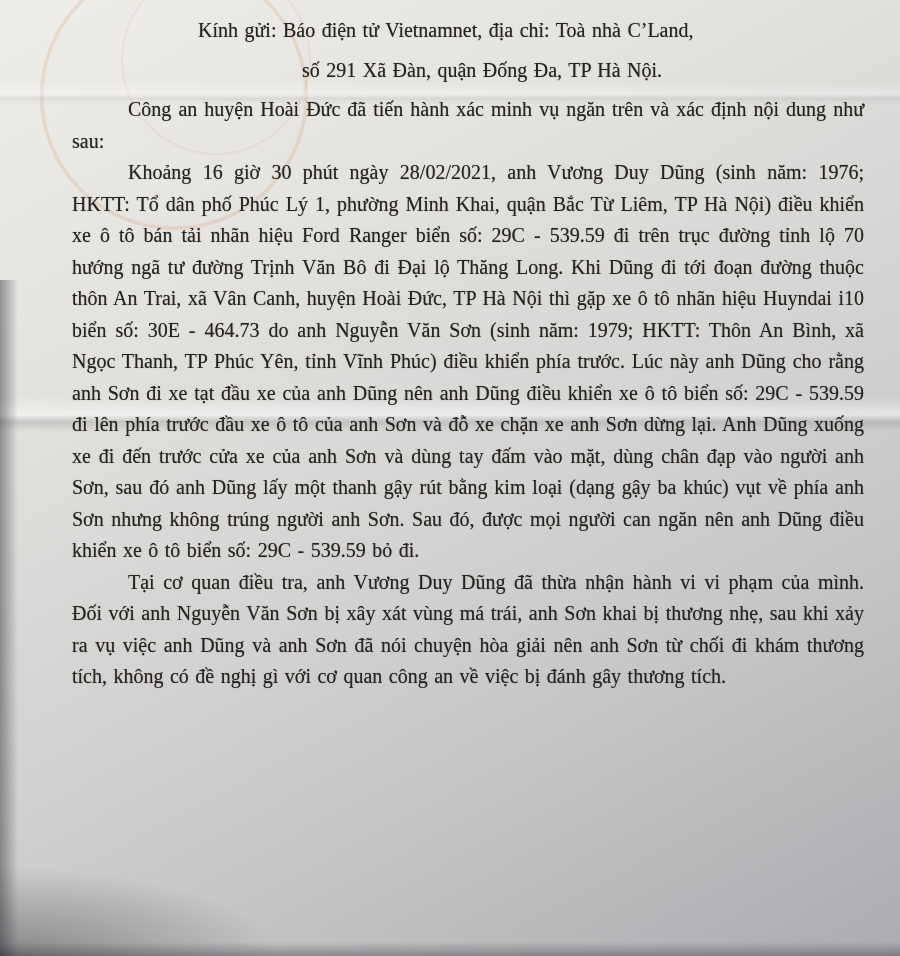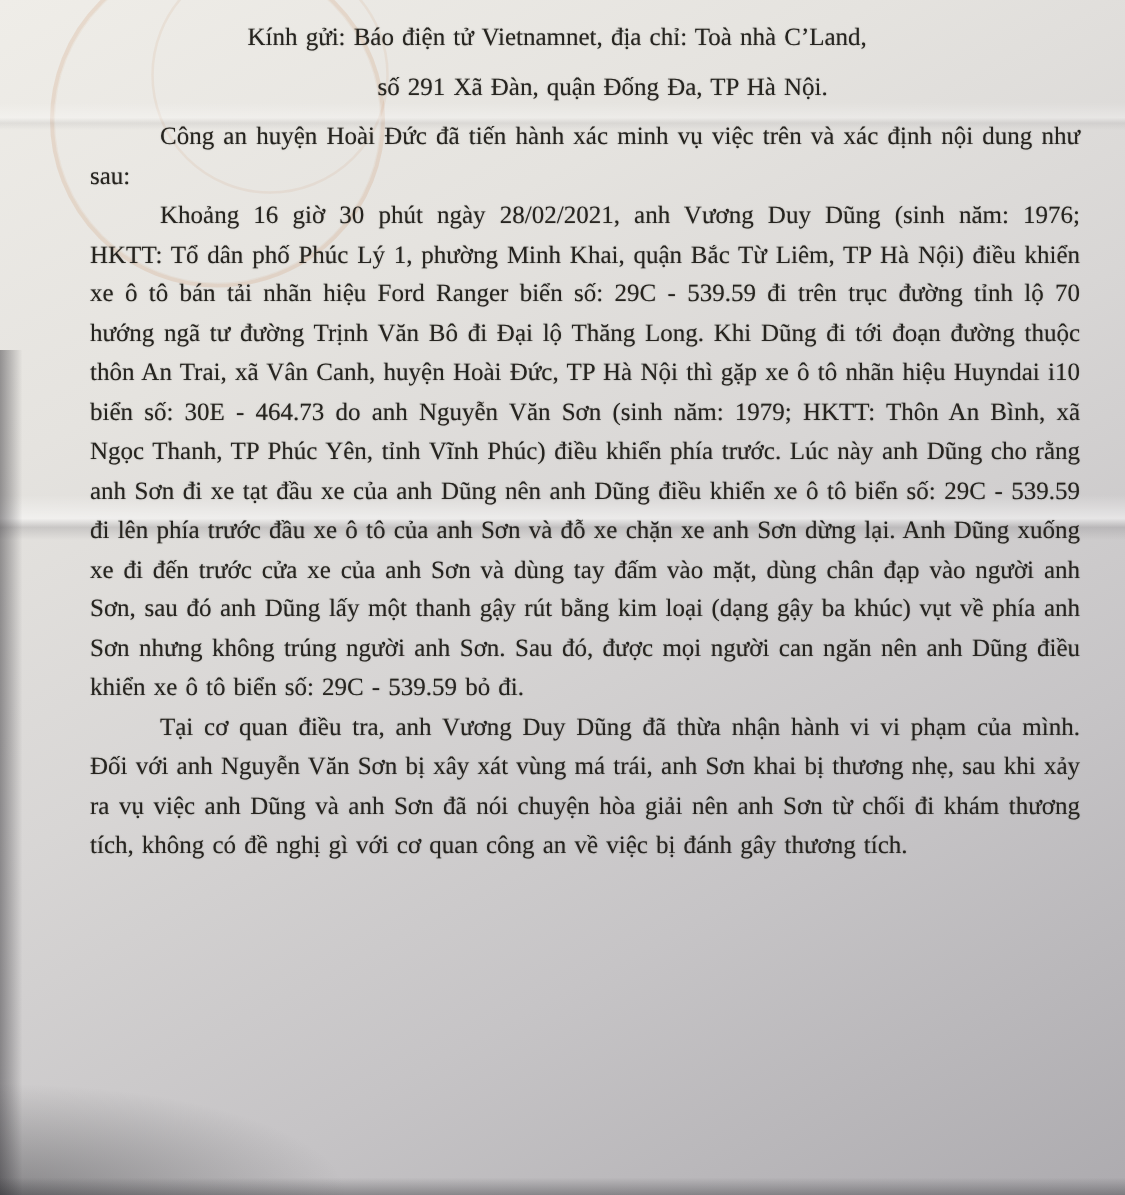--- a/index.html
+++ b/index.html
@@ -74,18 +74,18 @@
   <div class="crease-faint"></div>
   <div class="crease"></div>
   <div class="left-shadow"></div>
   <div class="corner-shadow"></div>
   <div class="bottom-shadow"></div>
 
   <div class="text">
     <p class="addr addr1">Kính gửi:  Báo điện tử Vietnamnet, địa chỉ: Toà nhà C’Land,</p>
     <p class="addr addr2">số 291 Xã Đàn, quận Đống Đa, TP Hà Nội.</p>
 
-    <p class="body">Công an huyện Hoài Đức đã tiến hành xác minh vụ việc trên và xác định nội dung như sau:</p>
+    <p class="body">Công an huyện Hoài Đức đã tiến hành xác minh vụ ngăn trên và xác định nội dung như sau:</p>
     <p class="body">Khoảng 16 giờ 30 phút ngày 28/02/2021, anh Vương Duy Dũng (sinh năm: 1976; HKTT: Tổ dân phố Phúc Lý 1, phường Minh Khai, quận Bắc Từ Liêm, TP Hà Nội) điều khiển xe ô tô bán tải nhãn hiệu Ford Ranger biển số: 29C - 539.59 đi trên trục đường tỉnh lộ 70 hướng ngã tư đường Trịnh Văn Bô đi Đại lộ Thăng Long. Khi Dũng đi tới đoạn đường thuộc thôn An Trai, xã Vân Canh, huyện Hoài Đức, TP Hà Nội thì gặp xe ô tô nhãn hiệu Huyndai i10 biển số: 30E - 464.73 do anh Nguyễn Văn Sơn (sinh năm: 1979; HKTT: Thôn An Bình, xã Ngọc Thanh, TP Phúc Yên, tỉnh Vĩnh Phúc) điều khiển phía trước. Lúc này anh Dũng cho rằng anh Sơn đi xe tạt đầu xe của anh Dũng nên anh Dũng điều khiển xe ô tô  biển số: 29C - 539.59 đi lên phía trước đầu xe ô tô của anh Sơn và đỗ xe chặn xe anh Sơn dừng lại. Anh Dũng xuống xe đi đến trước cửa xe của anh Sơn và dùng tay đấm vào mặt, dùng chân đạp vào người anh Sơn, sau đó anh Dũng lấy một thanh gậy rút bằng kim loại (dạng gậy ba khúc) vụt về phía anh Sơn nhưng không trúng người anh Sơn. Sau đó, được mọi người can ngăn nên anh Dũng điều khiển xe ô tô biển số: 29C - 539.59 bỏ đi.</p>
     <p class="body">Tại cơ quan điều tra, anh Vương Duy Dũng đã thừa nhận hành vi vi phạm của mình. Đối với anh Nguyễn Văn Sơn bị xây xát vùng má trái, anh Sơn khai bị thương nhẹ, sau khi xảy ra vụ việc anh Dũng và anh Sơn đã nói chuyện hòa giải nên anh Sơn từ chối đi khám thương tích, không có đề nghị gì với cơ quan công an về việc bị đánh gây thương tích.</p>
   </div>
 
 </div>
 
 </body></html>

